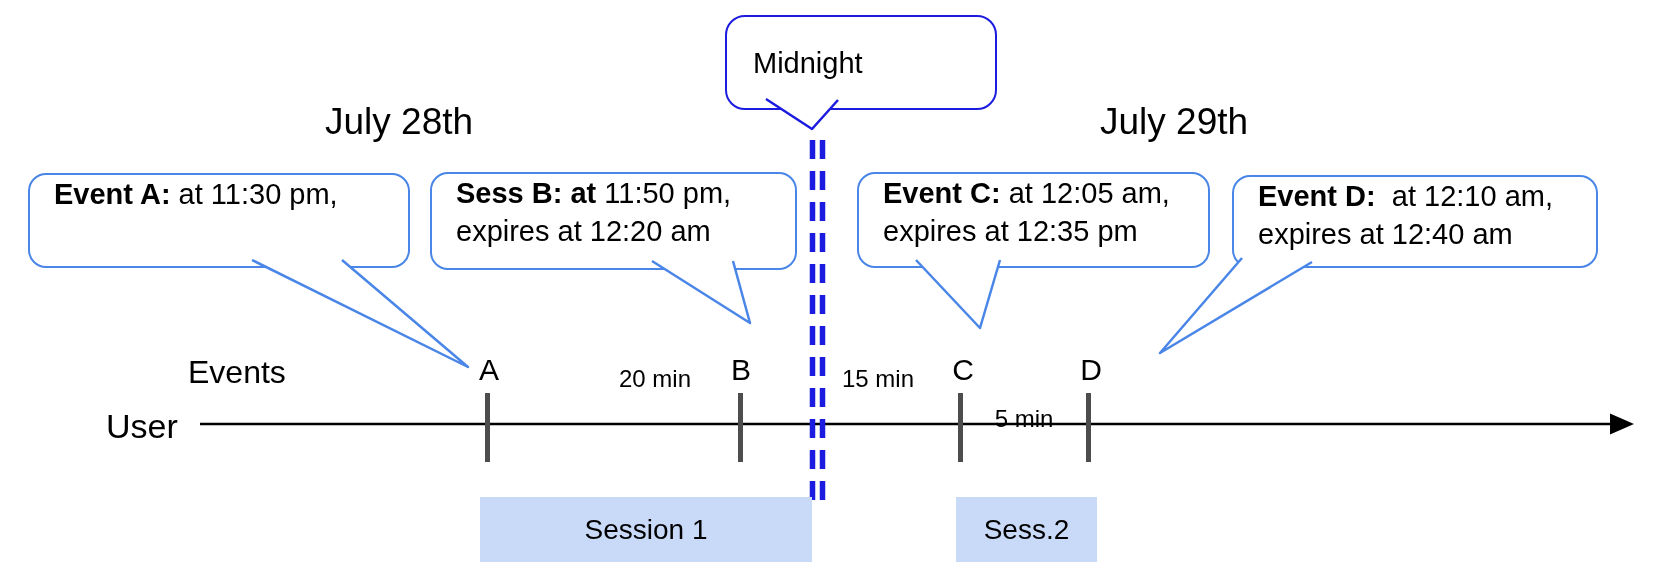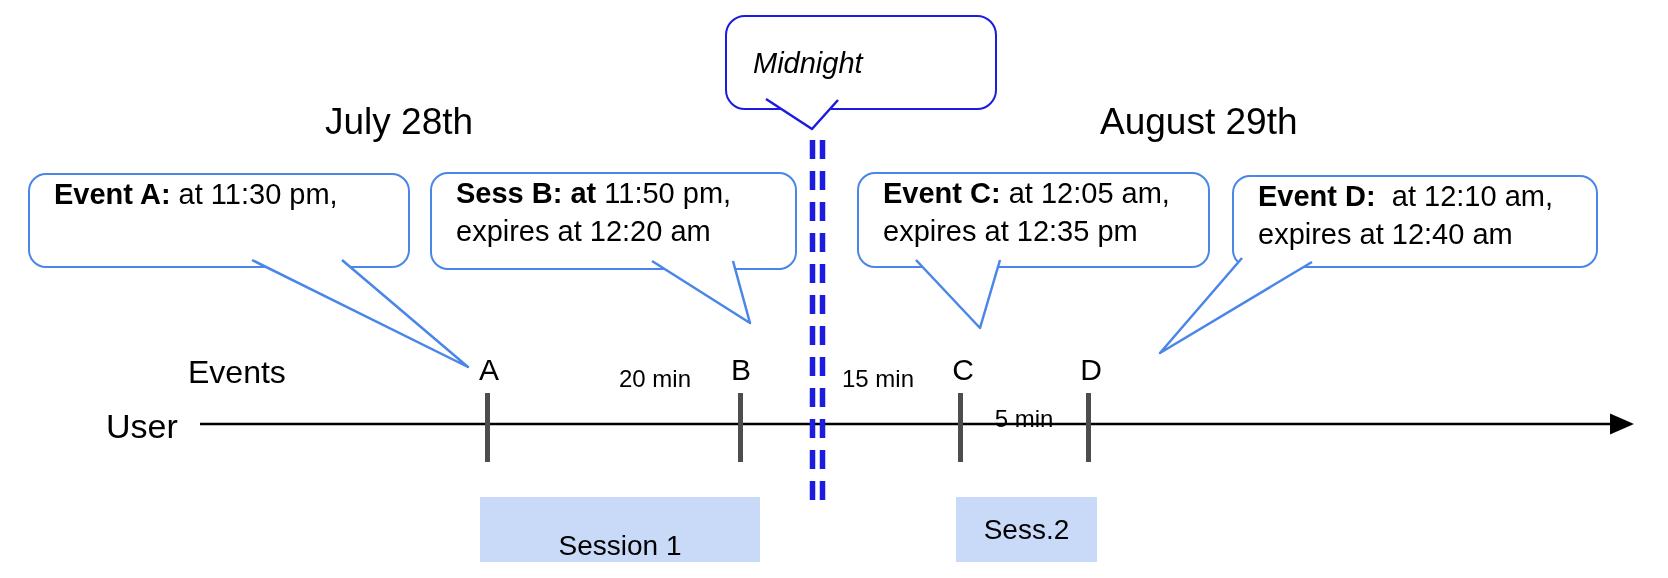--- a/index.html
+++ b/index.html
@@ -25,21 +25,20 @@
   .callout{
     position:absolute;z-index:2;background:#fff;box-sizing:border-box;
     border:2.5px solid var(--callout-border);border-radius:18px;
     display:flex;flex-direction:column;justify-content:flex-start;
     padding-left:24px;font-size:29px;line-height:38px;white-space:pre;
   }
   .callout .bold{font-weight:bold;}
   .callout.midnight{
     border-color:var(--midnight-line);border-radius:20px;padding-left:26px;
     justify-content:center;
-    font-style:italic;
   }
   .lbl{position:absolute;z-index:4;white-space:pre;}
   .date-lbl{font-size:37px;}
   .events-lbl{font-size:32px;}
   .user-lbl{font-size:34px;}
   .tick-lbl{font-size:30px;transform:translateX(-50%);}
   .interval-lbl{font-size:24px;transform:translateX(-50%);}
   .session{
     position:absolute;z-index:2;background:var(--session-fill);
     display:flex;align-items:center;justify-content:center;font-size:28px;
@@ -86,34 +85,34 @@
 
   <svg class="layer tails" width="1668" height="578">
     <path class="tail dark" d="M 766,99 L 812,129 L 838,100"></path>
     <path class="tail" d="M 252,260 L 468,367 L 342,260"></path>
     <path class="tail" d="M 652,261 L 750,323 L 733,261"></path>
     <path class="tail" d="M 916,260 L 980,328 L 1000,260"></path>
     <path class="tail" d="M 1242,258 L 1160,353 L 1312,262"></path>
   </svg>
 
   <div class="lbl date-lbl" style="left:325px;top:101px;">July 28th</div>
-  <div class="lbl date-lbl" style="left:1100px;top:101px;">August 29th</div>
+  <div class="lbl date-lbl" style="left:1100px;top:101px;">July 29th</div>
 
   <div class="lbl events-lbl" style="left:188px;top:354px;">Events</div>
   <div class="lbl user-lbl" style="left:106px;top:407px;">User</div>
 
   <div class="lbl tick-lbl" style="left:489px;top:353px;">A</div>
   <div class="lbl tick-lbl" style="left:741px;top:353px;">B</div>
   <div class="lbl tick-lbl" style="left:963px;top:353px;">C</div>
   <div class="lbl tick-lbl" style="left:1091px;top:353px;">D</div>
 
   <div class="lbl interval-lbl" style="left:655px;top:365px;">20 min</div>
   <div class="lbl interval-lbl" style="left:878px;top:365px;text-align:center;">15 min</div>
   <div class="lbl interval-lbl" style="left:1024px;top:369px;margin-top:36px;">5 min</div>
 
-  <div class="session" style="left:480px;top:497px;width:280px;height:65px;align-items:flex-end;">
+  <div class="session" style="left:480px;top:497px;width:332px;height:65px;">
     <span>Session 1</span>
   </div>
   <div class="session" style="left:956px;top:497px;width:141px;height:65px;">
     <span>Sess.2</span>
   </div>
 
 </div>
 
 </body></html>

